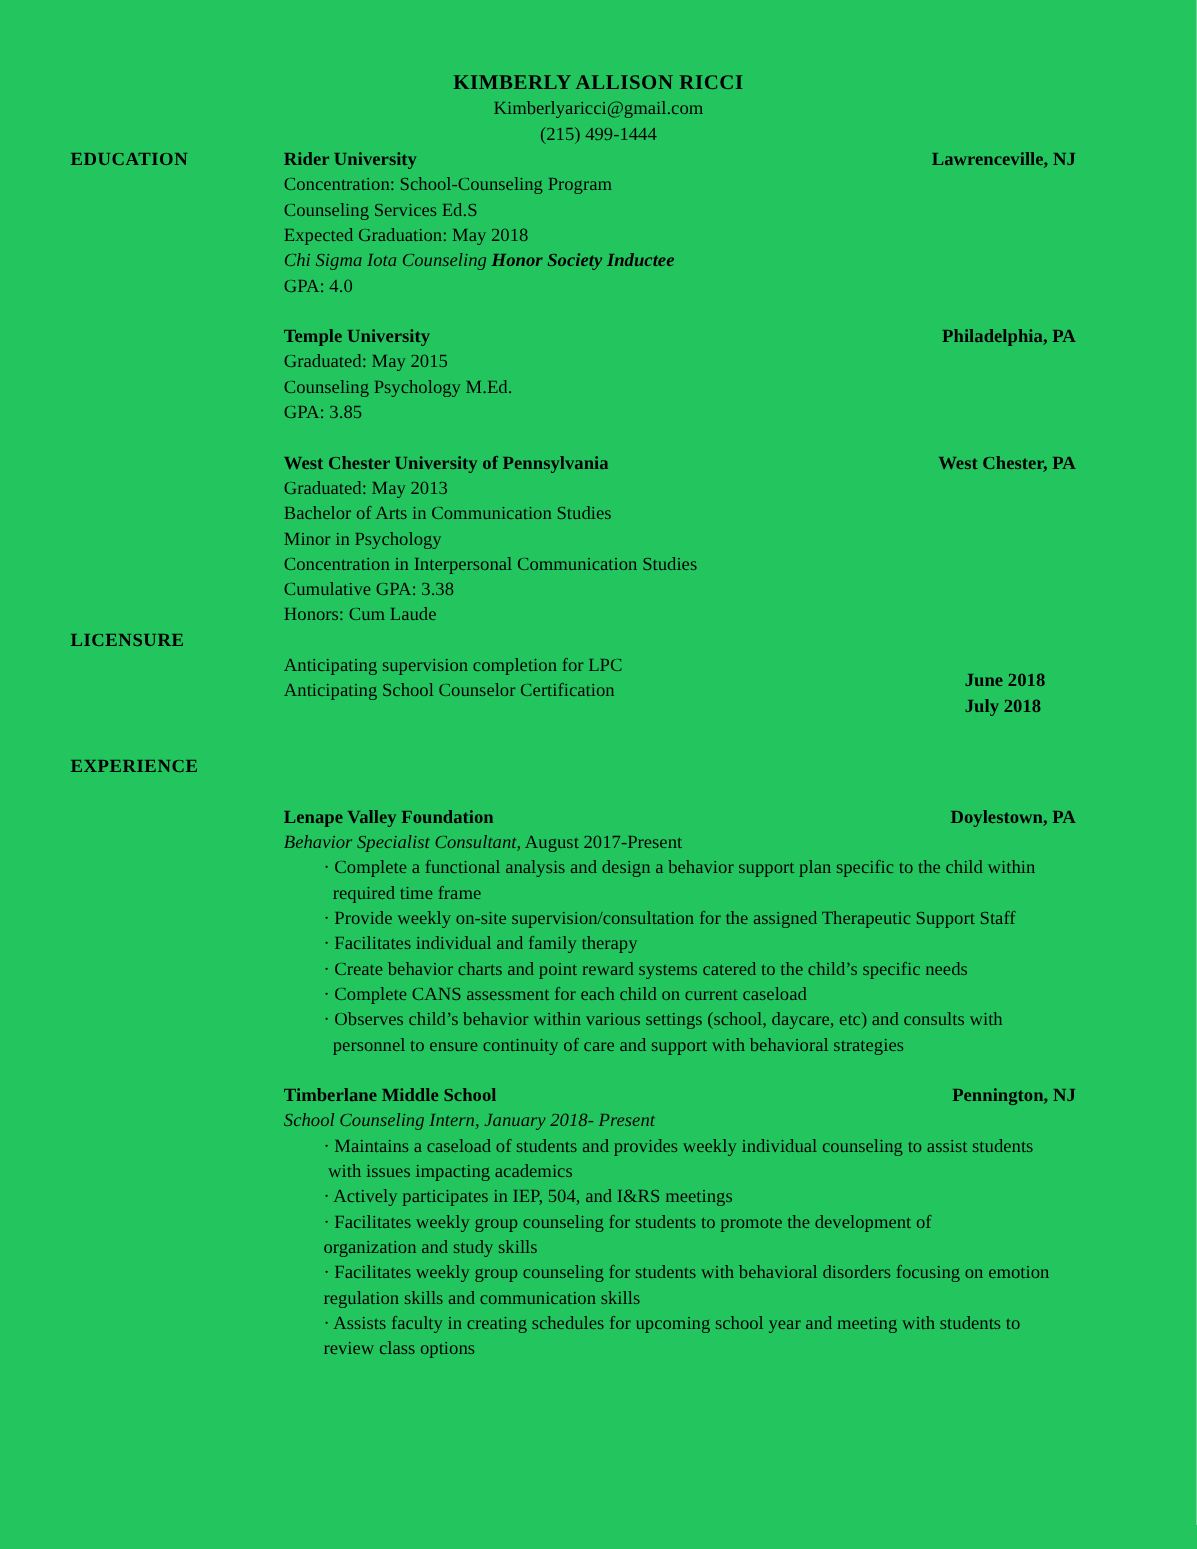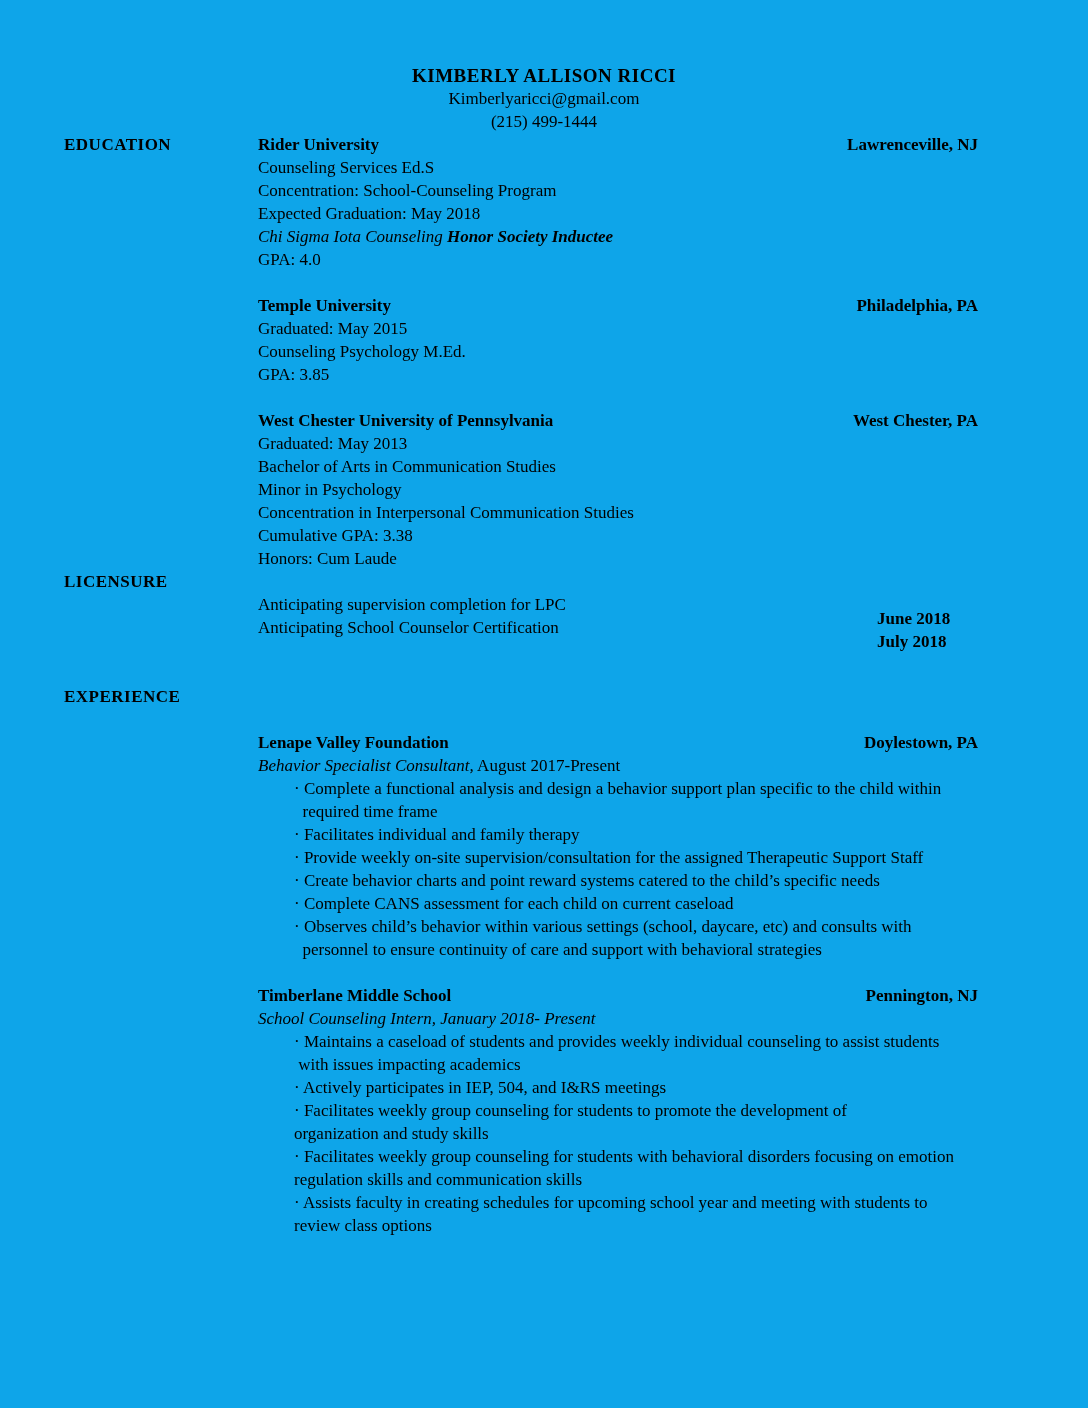--- a/index.html
+++ b/index.html
@@ -1,17 +1,17 @@
 <!DOCTYPE html>
 <html><head>
 <meta charset="utf-8">
 <style>
   html,body{margin:0;padding:0;background:#ffffff;}
   .page{
-    width:1088px;height:1408px;background:#0ea5e9;color:#000000;
+    width:1088px;height:1408px;background:#22c55e;color:#000000;
     font-family:"Liberation Serif", serif;
     font-size:17px;line-height:23px;
     box-sizing:border-box;padding-top:64px;
     overflow:hidden;
   }
   .header{text-align:center;}
   .header .name{font-size:19px;font-weight:bold;letter-spacing:.5px;}
   .body{position:relative;padding-left:258px;padding-right:110px;}
   .block{position:relative;}
   .label{
@@ -41,22 +41,22 @@
   </div>
 
   <div class="body">
 
     <div class="block">
       <span class="label">EDUCATION</span>
       <div class="headline">
         <span class="org">Rider University</span>
         <span class="loc">Lawrenceville, NJ</span>
       </div>
+      <div>Concentration: School-Counseling Program</div>
       <div>Counseling Services Ed.S</div>
-      <div>Concentration: School-Counseling Program</div>
       <div>Expected Graduation: May 2018</div>
       <div><span class="it">Chi Sigma Iota Counseling </span><span class="bit">Honor Society Inductee</span></div>
       <div>GPA: 4.0</div>
     </div>
 
     <div class="gap1"></div>
 
     <div class="block">
       <div class="headline">
         <span class="org">Temple University</span>
@@ -105,22 +105,22 @@
     <div class="gap1"></div>
 
     <div class="block">
       <div class="headline">
         <span class="org">Lenape Valley Foundation</span>
         <span class="loc">Doylestown, PA</span>
       </div>
       <div><span class="it">Behavior Specialist Consultant,</span><span> August 2017-Present</span></div>
       <div class="bullet">· Complete a functional analysis and design a behavior support plan specific to the child within
   required time frame</div>
+      <div class="bullet">· Provide weekly on-site supervision/consultation for the assigned Therapeutic Support Staff</div>
       <div class="bullet">· Facilitates individual and family therapy</div>
-      <div class="bullet">· Provide weekly on-site supervision/consultation for the assigned Therapeutic Support Staff</div>
       <div class="bullet">· Create behavior charts and point reward systems catered to the child’s specific needs</div>
       <div class="bullet">· Complete CANS assessment for each child on current caseload</div>
       <div class="bullet">· Observes child’s behavior within various settings (school, daycare, etc) and consults with
   personnel to ensure continuity of care and support with behavioral strategies</div>
     </div>
 
     <div class="gap1"></div>
 
     <div class="block">
       <div class="headline">

